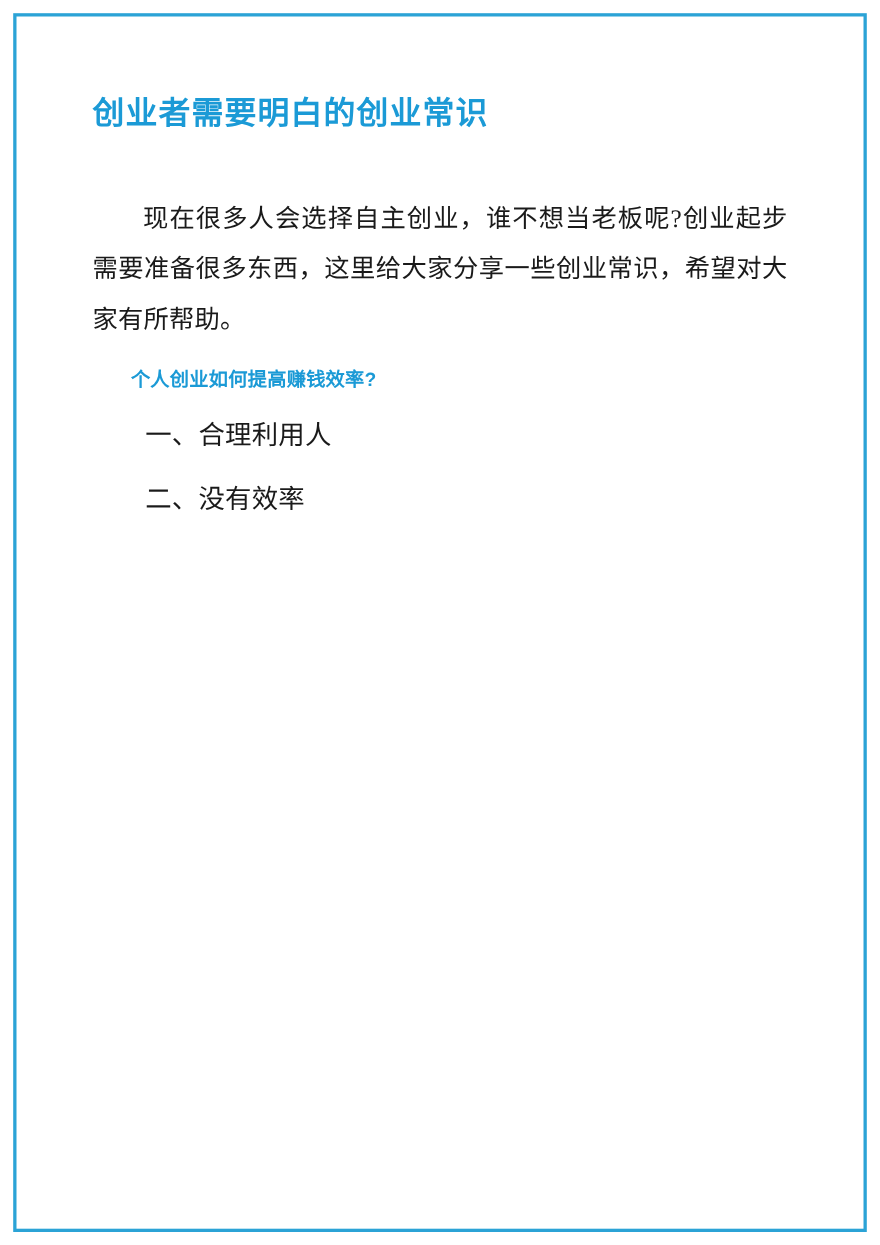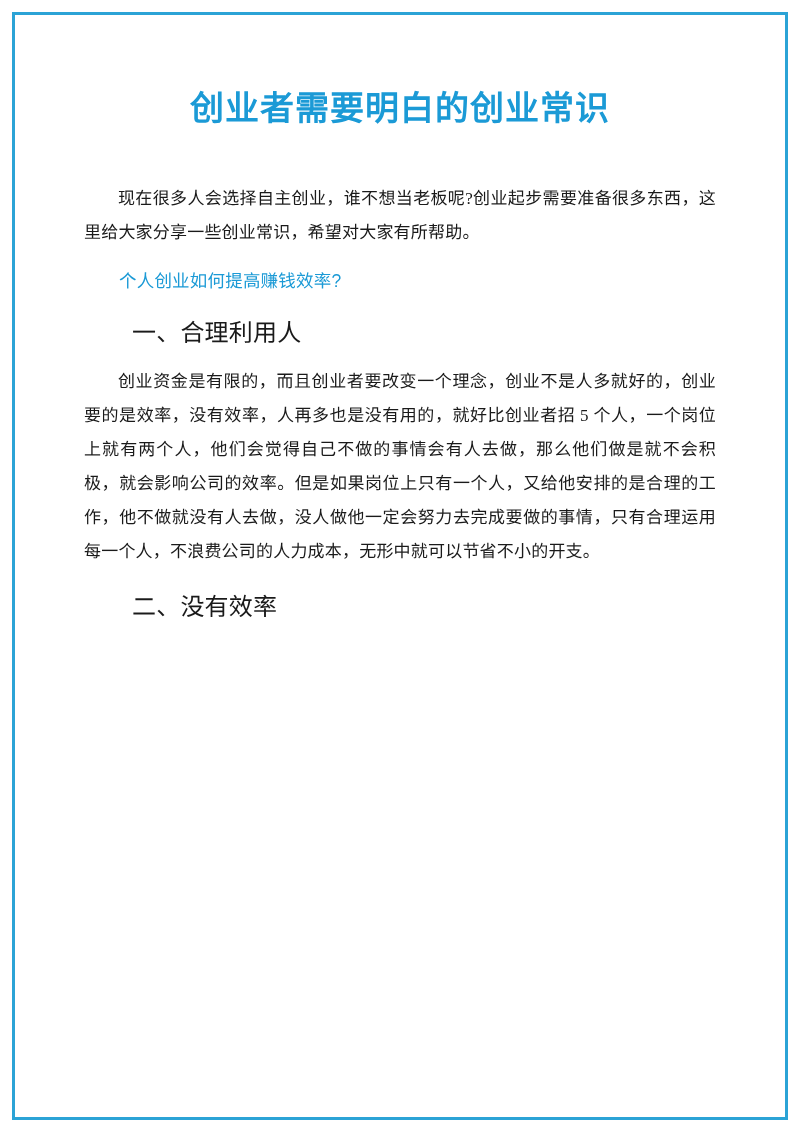--- a/index.html
+++ b/index.html
@@ -28,41 +28,41 @@
     pointer-events: none;
   }
   .content {
     position: absolute;
     left: 84px;
     top: 86px;
     width: 632px;
   }
   .doc-title {
     font-family: "Liberation Sans", "DejaVu Sans", sans-serif;
-    font-size: 34px;
+    font-size: 29px;
     font-weight: bold;
     color: #1b9ad6;
-    text-align: center;
+    text-align: left;
     letter-spacing: 1px;
     margin: 0 0 52px 0;
     line-height: 1.3;
   }
   p.body-text {
-    font-size: 17px;
+    font-size: 23px;
     color: #1a1a1a;
     line-height: 2.0;
     margin: 0 0 14px 0;
     text-align: justify;
     text-indent: 2em;
     letter-spacing: 0.2px;
   }
   p.section-heading {
     font-family: "Liberation Sans", "DejaVu Sans", sans-serif;
     font-size: 17.5px;
-    font-weight: normal;
+    font-weight: bold;
     color: #1b9ad6;
     line-height: 2.0;
     margin: 14px 0 10px 0;
     text-indent: 2em;
     letter-spacing: 0.2px;
   }
   p.sub-heading {
     font-size: 24px;
     color: #1a1a1a;
     line-height: 2.0;
@@ -79,18 +79,17 @@
 
   <div class="content">
     <h1 class="doc-title">创业者需要明白的创业常识</h1>
 
     <p class="body-text">现在很多人会选择自主创业，谁不想当老板呢?创业起步需要准备很多东西，这里给大家分享一些创业常识，希望对大家有所帮助。</p>
 
     <p class="section-heading">个人创业如何提高赚钱效率?</p>
 
     <p class="sub-heading">一、合理利用人</p>
 
-    <p class="body-text">创业资金是有限的，而且创业者要改变一个理念，创业不是人多就好的，创业要的是效率，没有效率，人再多也是没有用的，就好比创业者招 5 个人，一个岗位上就有两个人，他们会觉得自己不做的事情会有人去做，那么他们做是就不会积极，就会影响公司的效率。但是如果岗位上只有一个人，又给他安排的是合理的工作，他不做就没有人去做，没人做他一定会努力去完成要做的事情，只有合理运用每一个人，不浪费公司的人力成本，无形中就可以节省不小的开支。</p>
 
     <p class="sub-heading">二、没有效率</p>
 
   </div>
 </div>
 
 </body></html>

